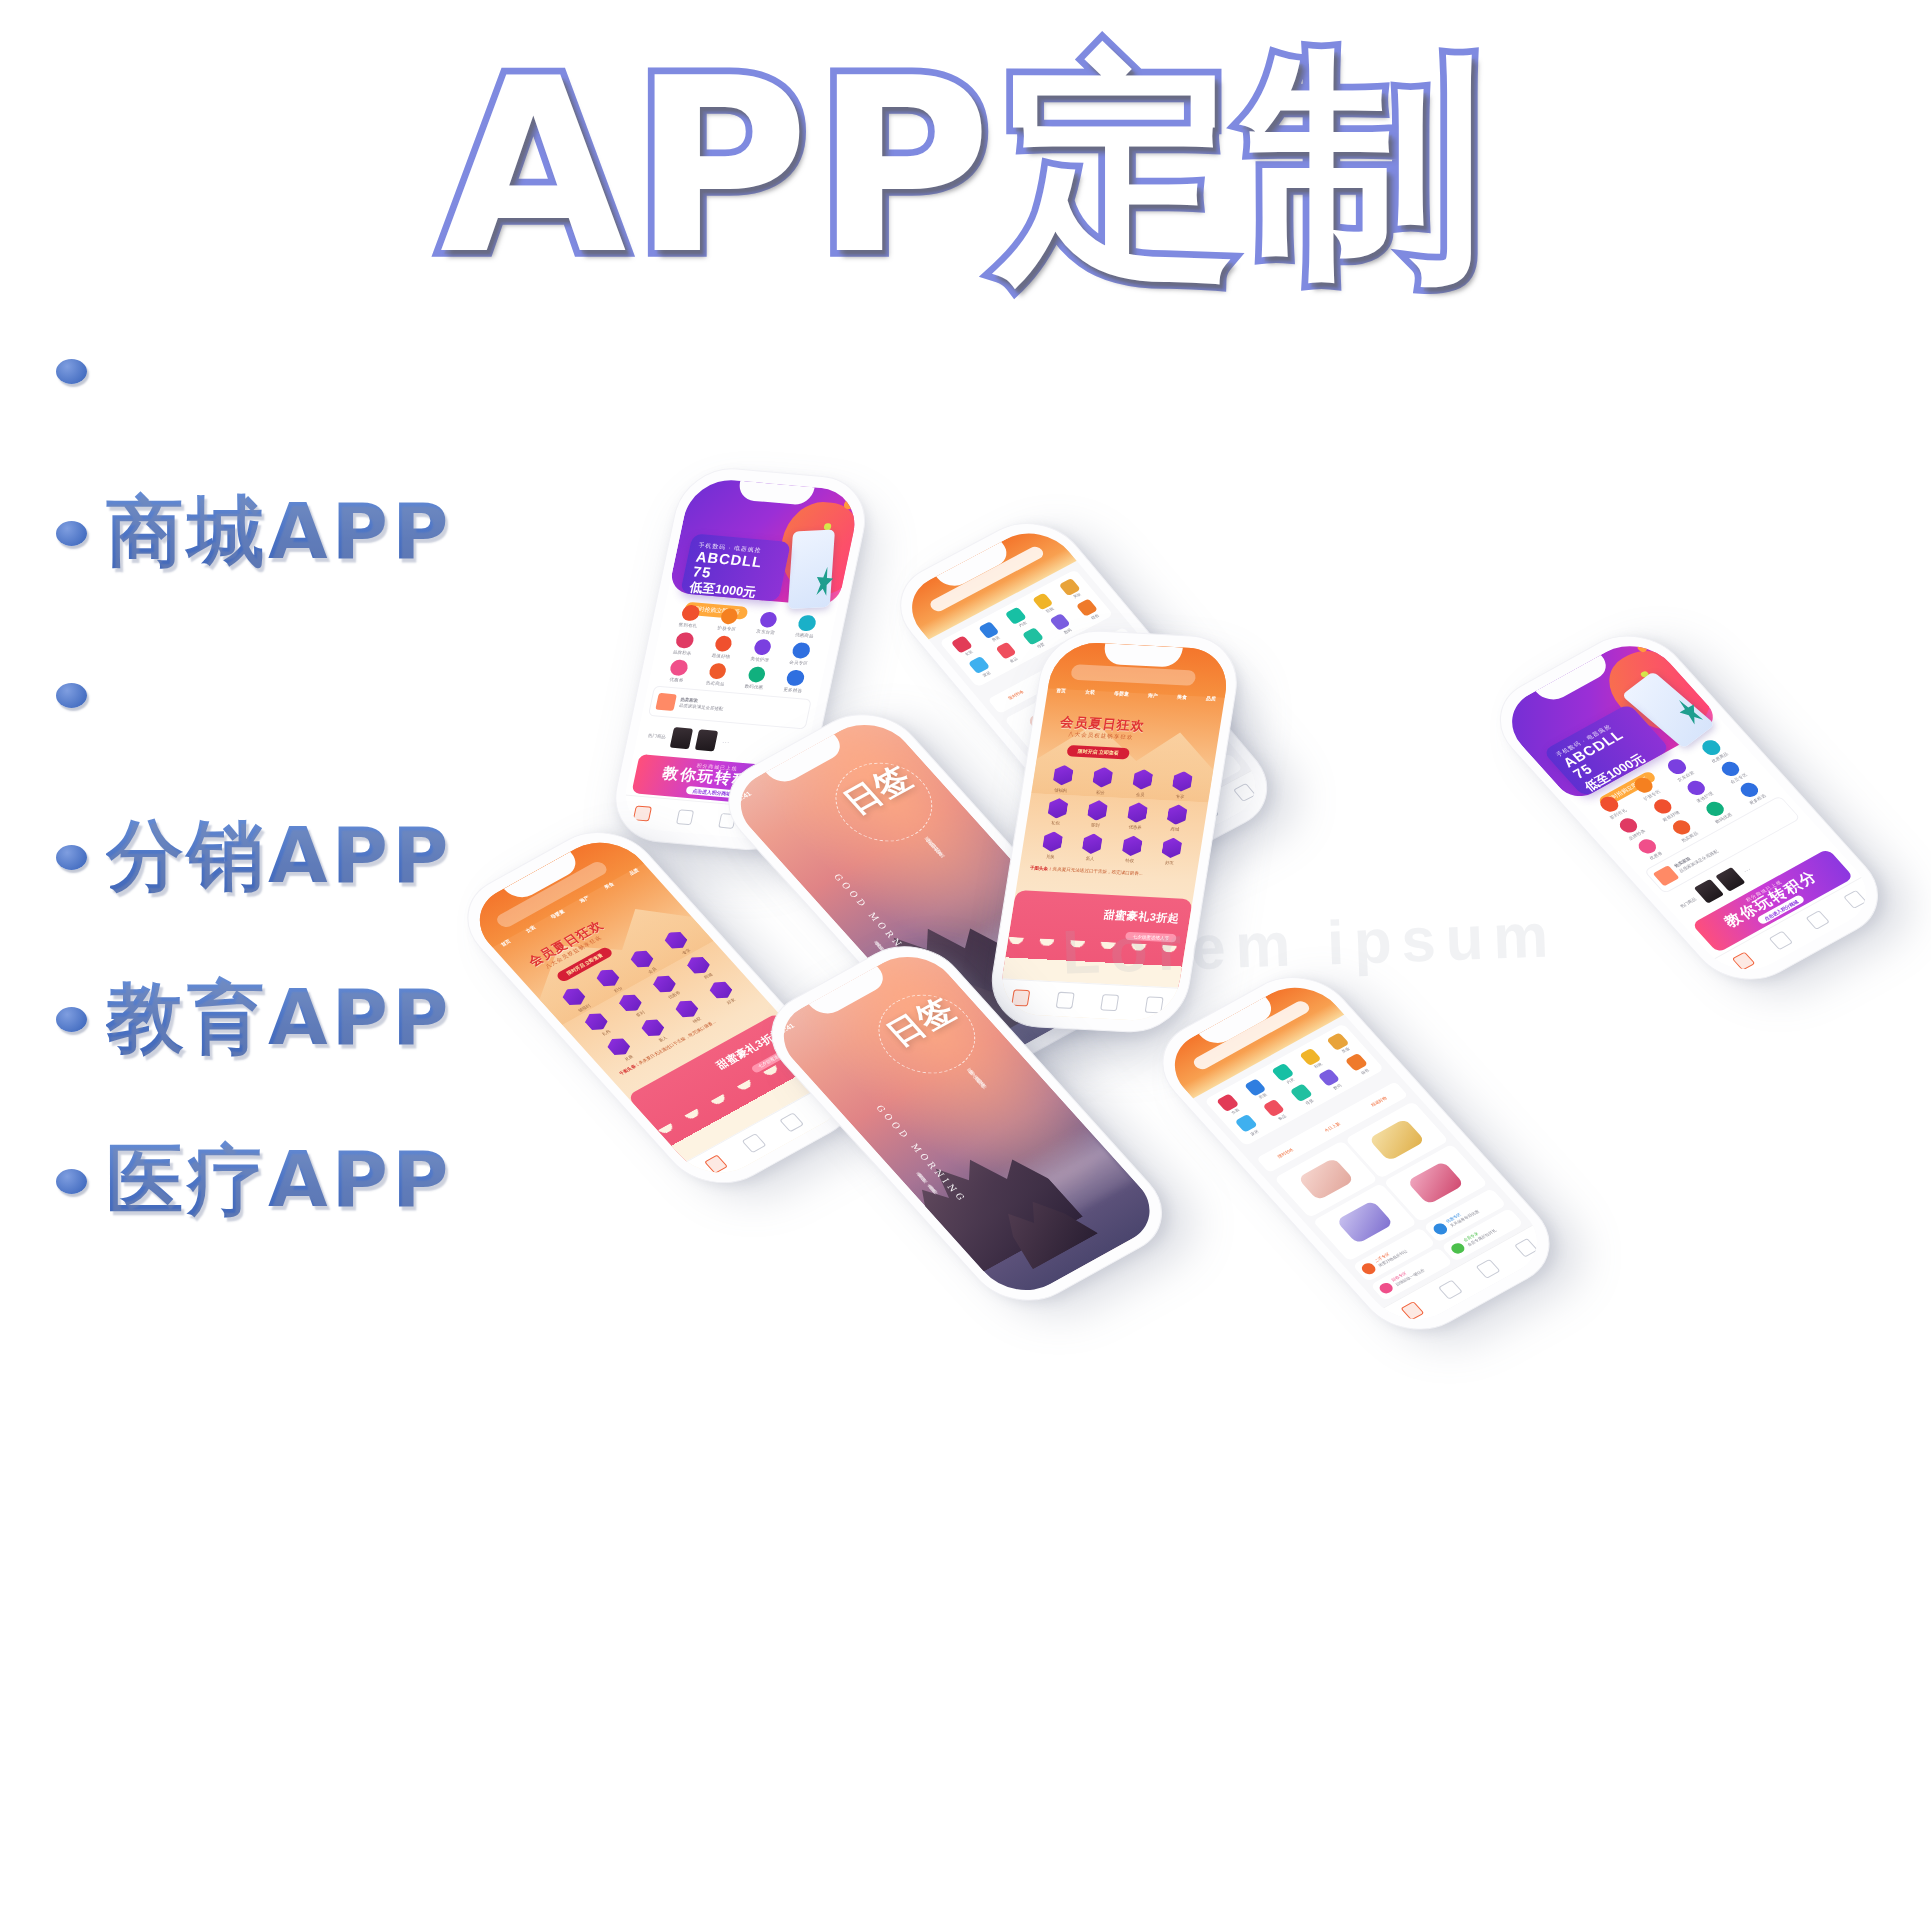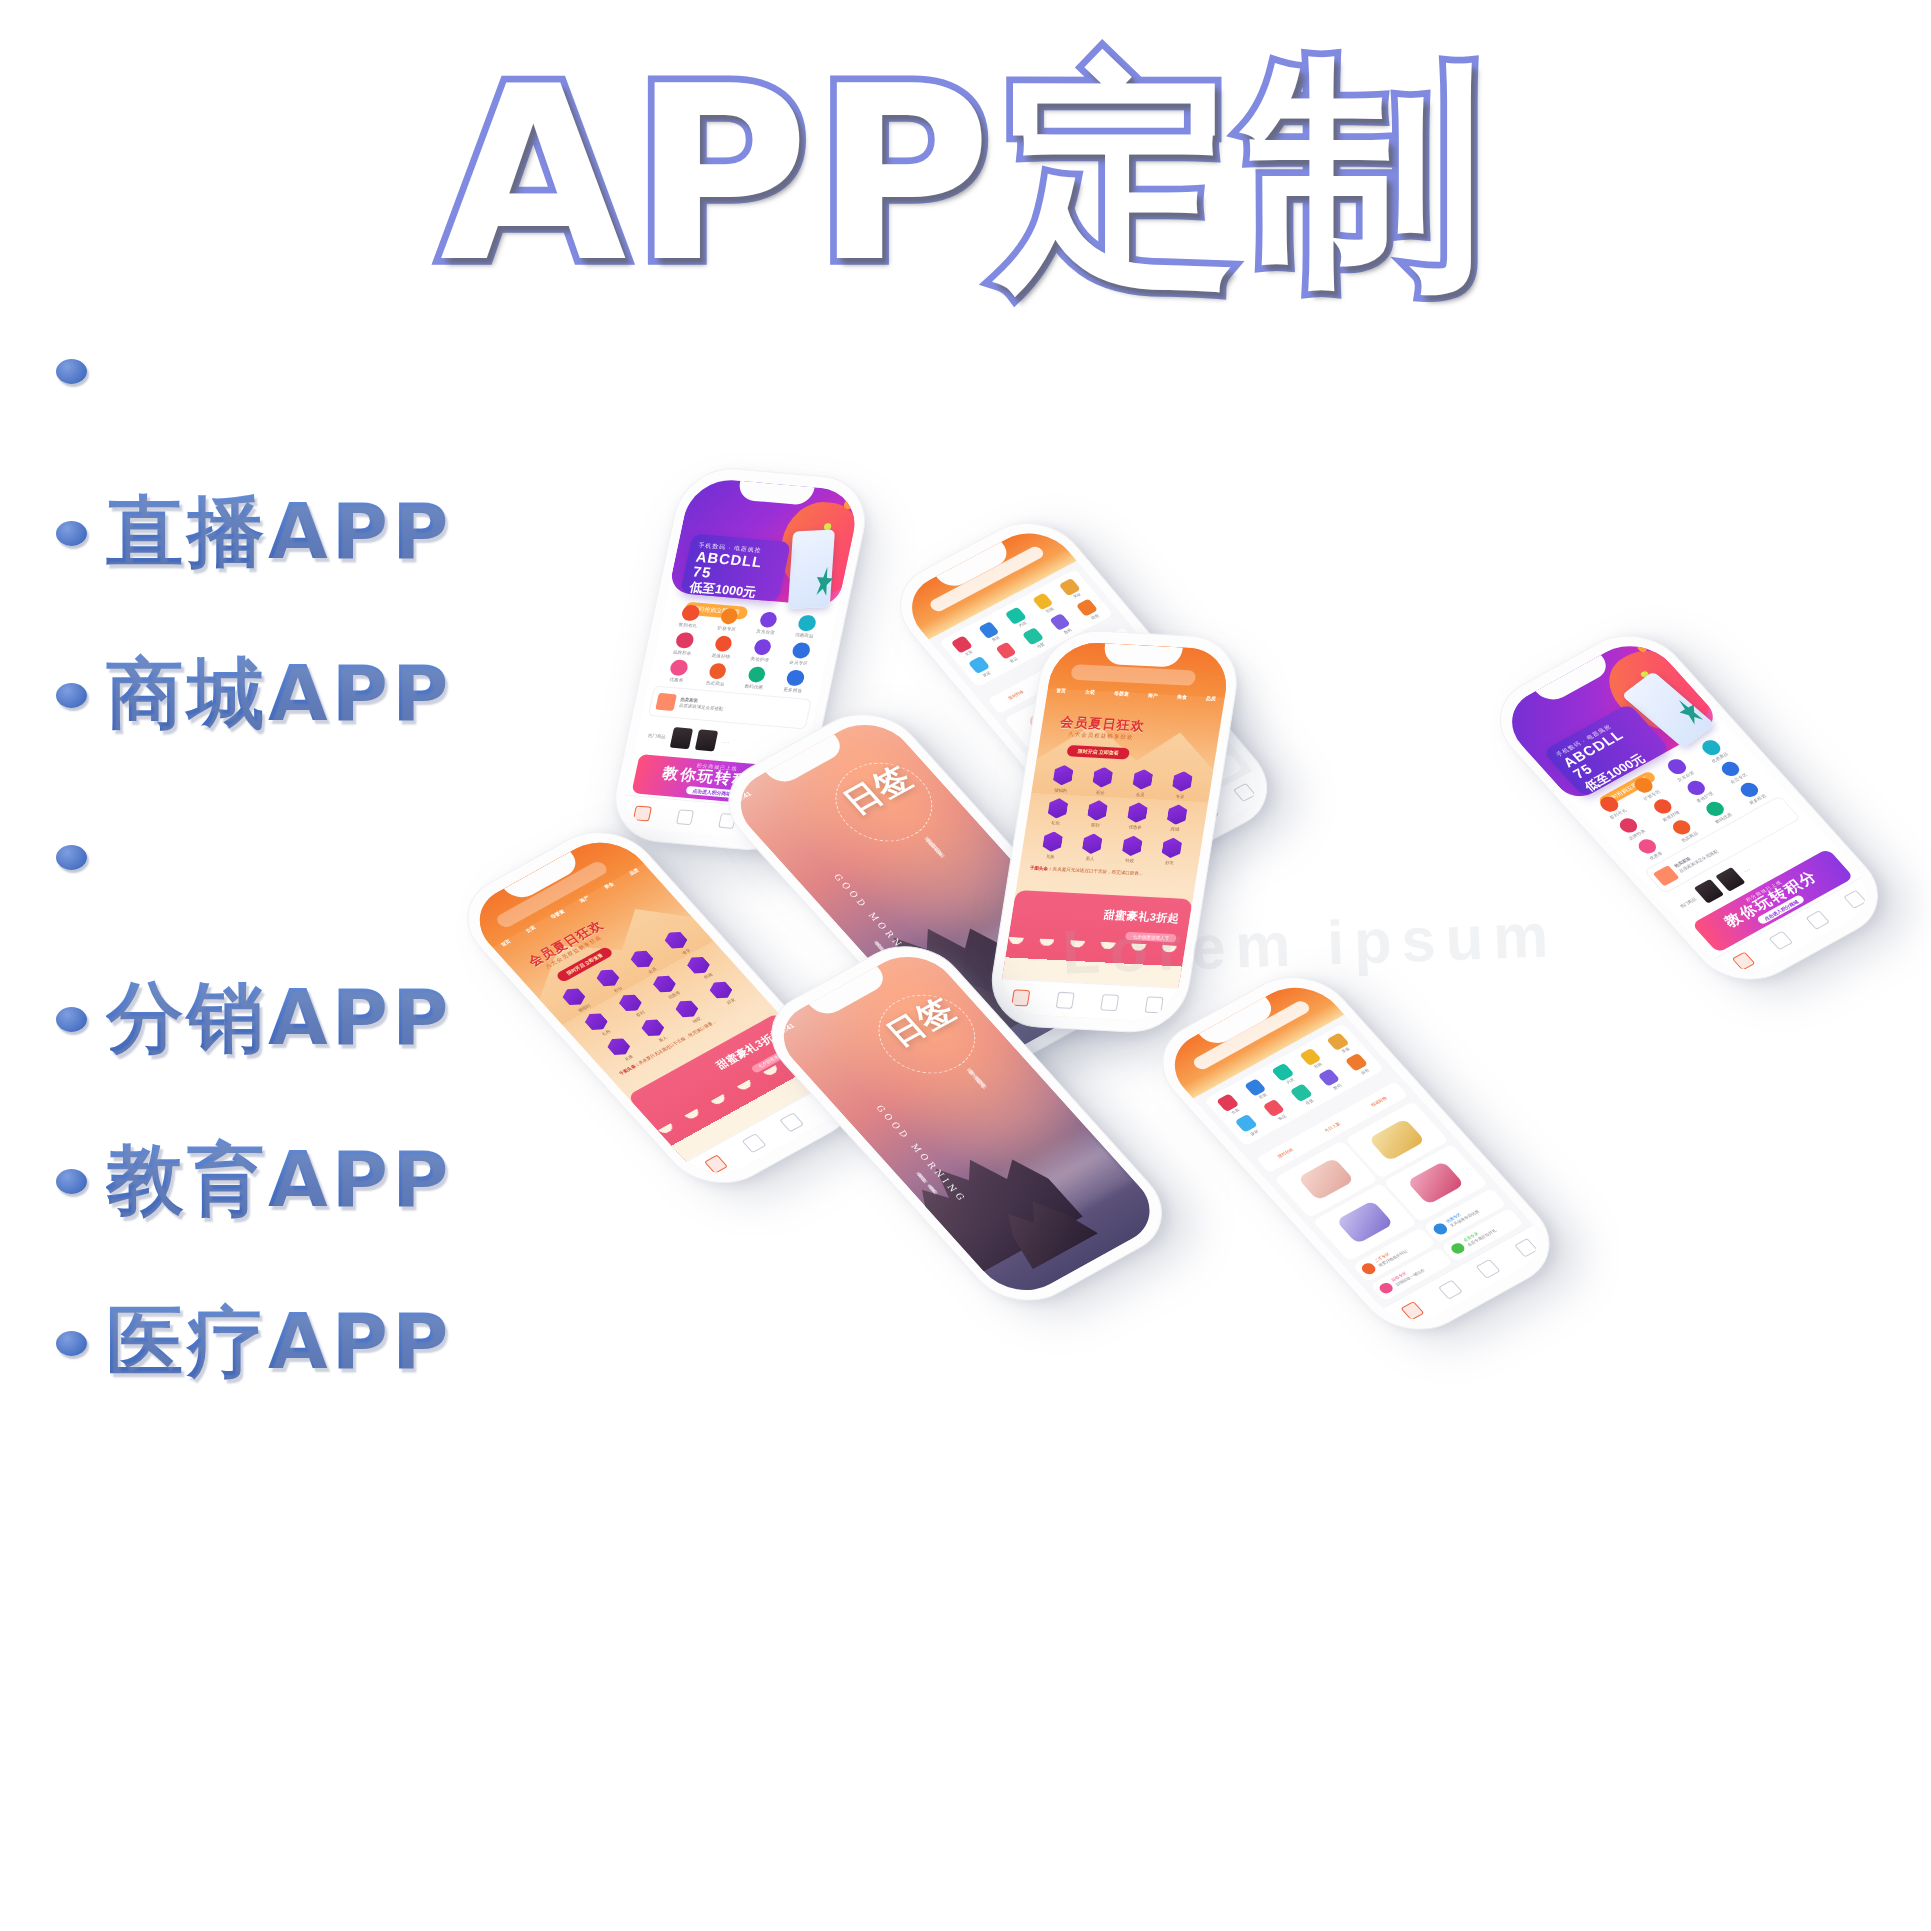--- a/index.html
+++ b/index.html
@@ -8,21 +8,21 @@
     background:#ffffff;
     font-family:"Liberation Sans", sans-serif;
     overflow:hidden;
     position:relative;
   }
   .stage{position:absolute;inset:0;}
 
   
   .title-wrap{
     position:absolute;
-    left:0;top:52px;width:1931px;
+    left:0;top:44px;width:1931px;
     text-align:center;
   }
   .title{
     display:inline-block;
     font-family:"DejaVu Sans","Liberation Sans",sans-serif;
     font-size:241px;
     font-weight:bold;
     letter-spacing:5.8px;
     line-height:1.02;
     color:#ffffff;
@@ -359,24 +359,20 @@
 
 <div class="stage">
 
   <div class="title-wrap">
     <div class="title">APP定制</div>
   </div>
 
   <div class="list">
     <div class="list-item">
       <span class="bullet"></span>
-    </div>
-    <div class="list-item">
-      <span class="bullet"></span>
-      <span class="item-label">直播APP</span>
     </div>
     <div class="list-item">
       <span class="bullet"></span>
       <span class="item-label">商城APP</span>
     </div>
     <div class="list-item">
       <span class="bullet"></span>
     </div>
     <div class="list-item">
       <span class="bullet"></span>

